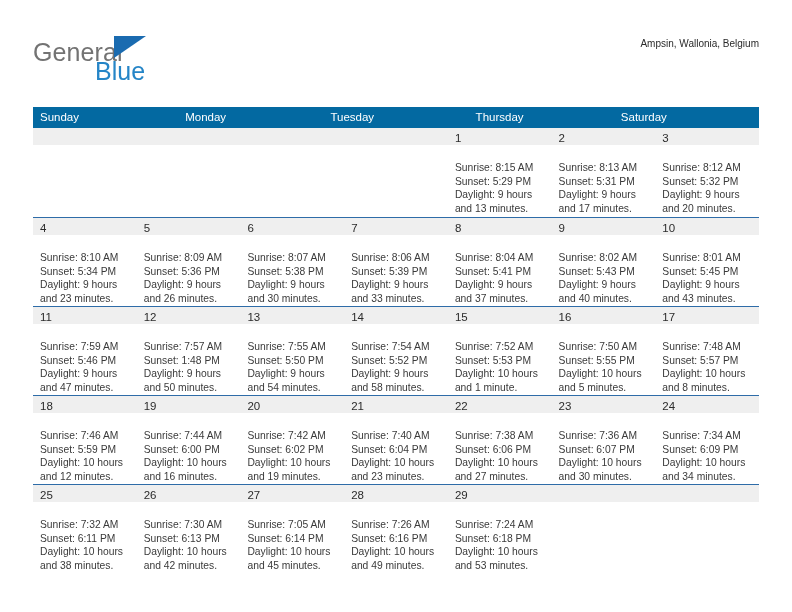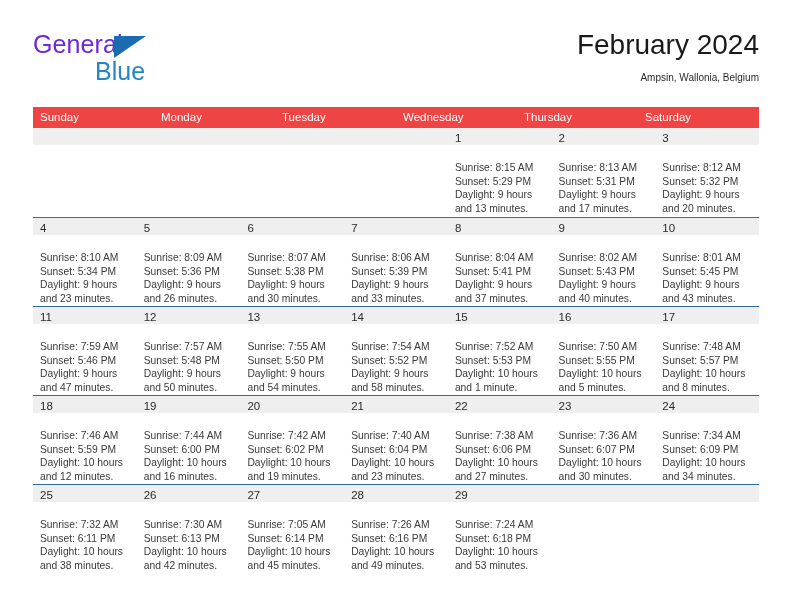--- a/index.html
+++ b/index.html
@@ -34,24 +34,24 @@
   .logo {
     position: absolute;
     left: 0;
     top: 2px;
     width: 220px;
     height: 58px;
   }
   .logo-general {
     position: absolute;
     left: 0;
-    top: 0;
+    top: 8px;
     font-size: 25px;
     letter-spacing: 0.1px;
-    color: #6d28d9;
+    color: #737373;
     font-family: "Liberation Sans", sans-serif;
   }
   .logo-triangle {
     position: absolute;
     left: 81px;
     top: 6px;
     width: 0;
     height: 0;
     border-left: 32px solid #1a6bb0;
     border-bottom: 22px solid transparent;
@@ -91,21 +91,21 @@
   
   .calendar {
     position: absolute;
     left: 33px;
     top: 107px;
     width: 726px;
   }
 
   .weekday-row {
     display: flex;
-    background: #ef4444;
+    background: #0369a1;
     height: 21px;
   }
   .weekday {
     flex: 1 1 0;
     color: #ffffff;
     font-size: 11.5px;
     line-height: 21px;
     padding-left: 7px;
     box-sizing: border-box;
     white-space: nowrap;
@@ -156,33 +156,31 @@
 
   <div class="header">
 
     <div class="logo">
       <span class="logo-general">General</span>
       <span class="logo-triangle"></span>
       <span class="logo-blue">Blue</span>
     </div>
 
     <div class="title-block">
-      <h1 class="cal-title">February 2024</h1>
       <div class="cal-subtitle">Ampsin, Wallonia, Belgium</div>
     </div>
 
   </div>
 
   <div class="calendar">
 
     <div class="weekday-row">
       <div class="weekday">Sunday</div>
       <div class="weekday">Monday</div>
       <div class="weekday">Tuesday</div>
-      <div class="weekday">Wednesday</div>
       <div class="weekday">Thursday</div>
       <div class="weekday">Saturday</div>
     </div>
 
     <div class="week-row first">
       <div class="day-cell empty">
         <div class="daynum-band"><span class="daynum"></span></div>
         <div class="day-body">
           
           
@@ -319,21 +317,21 @@
           <div>Sunrise: 7:59 AM</div>
           <div>Sunset: 5:46 PM</div>
           <div>Daylight: 9 hours</div>
           <div>and 47 minutes.</div>
         </div>
       </div>
       <div class="day-cell">
         <div class="daynum-band"><span class="daynum">12</span></div>
         <div class="day-body">
           <div>Sunrise: 7:57 AM</div>
-          <div>Sunset: 5:48 PM</div>
+          <div>Sunset: 1:48 PM</div>
           <div>Daylight: 9 hours</div>
           <div>and 50 minutes.</div>
         </div>
       </div>
       <div class="day-cell">
         <div class="daynum-band"><span class="daynum">13</span></div>
         <div class="day-body">
           <div>Sunrise: 7:55 AM</div>
           <div>Sunset: 5:50 PM</div>
           <div>Daylight: 9 hours</div>

